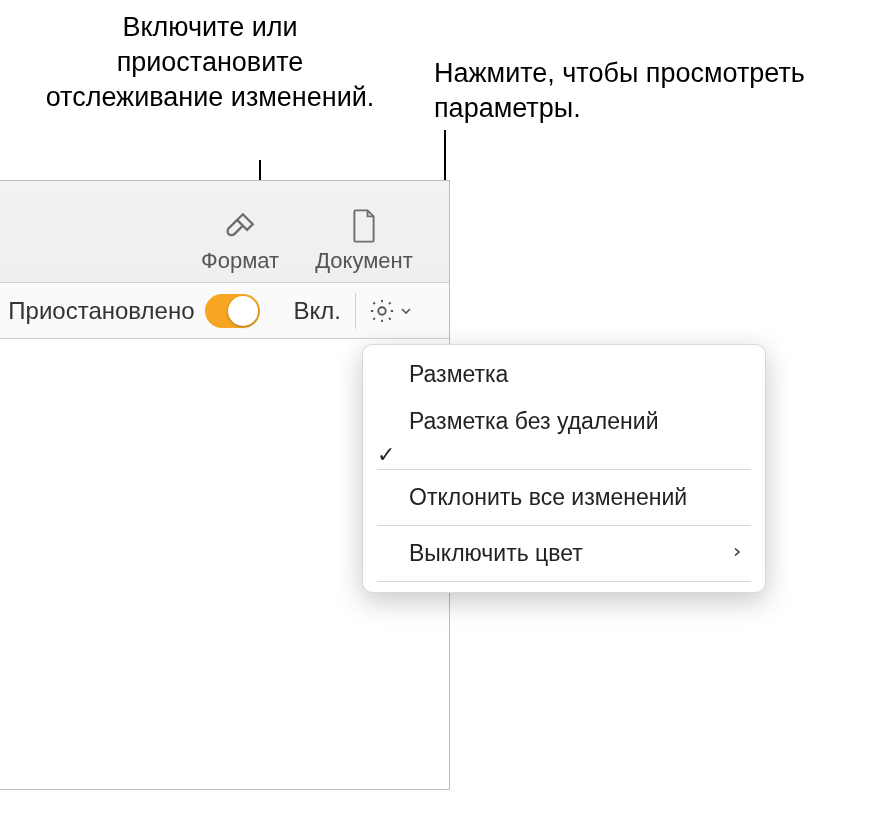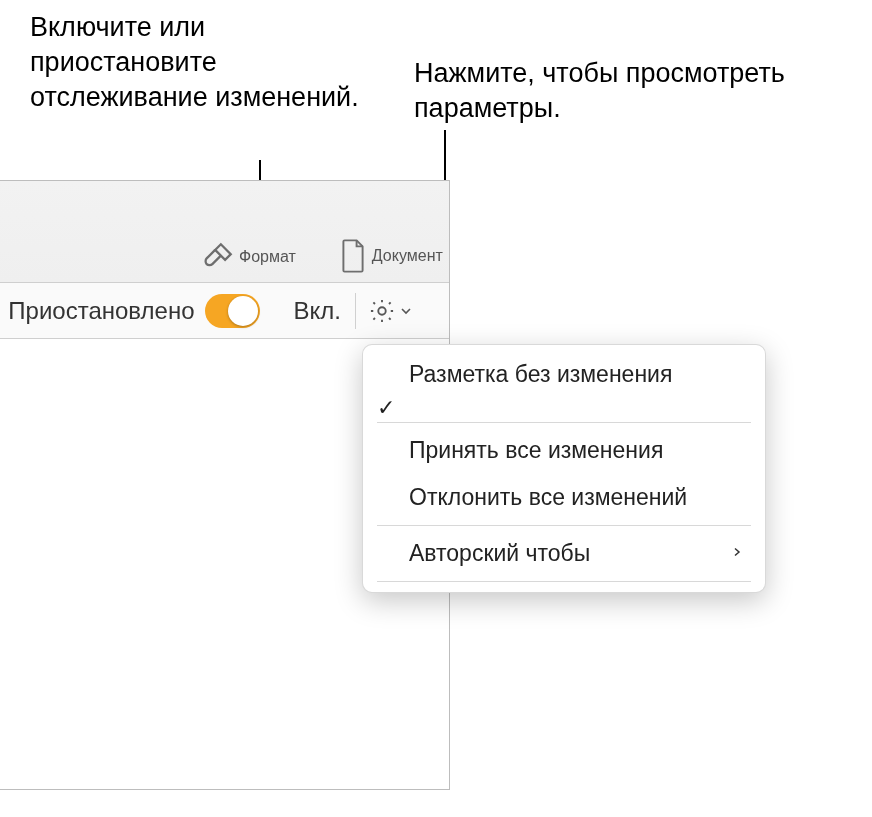--- a/index.html
+++ b/index.html
@@ -15,25 +15,25 @@
       position: absolute;
       font-size: 27px;
       color: #000;
       line-height: 1.3;
       text-align: center;
     }
     .callout-left {
       top: 10px;
       left: 30px;
       width: 360px;
-      text-align: left;
+      text-align: center;
     }
     .callout-right {
       top: 56px;
-      left: 414px;
+      left: 434px;
       width: 380px;
       text-align: left;
     }
     .leader-line {
       position: absolute;
       width: 2px;
       background: #000;
     }
     .leader1 { left: 259px; top: 160px; height: 140px; }
     .leader2 { left: 444px; top: 130px; height: 195px; }
@@ -51,24 +51,24 @@
       height: 102px;
       background: linear-gradient(#f2f2f2, #efefef);
       border-bottom: 1px solid #cfcfcf;
       display: flex;
       align-items: flex-end;
       padding: 0 10px 8px 10px;
       gap: 36px;
     }
     .toolbar-btn {
       display: flex;
-      flex-direction: row;
+      flex-direction: column;
       align-items: center;
       gap: 4px;
-      font-size: 16px;
+      font-size: 22px;
       color: #555;
     }
     .toolbar-btn svg { display: block; }
 
     .status-row {
       position: relative;
       border-bottom: 1px solid #cfcfcf;
       height: 56px;
       display: flex;
       align-items: center;
@@ -139,21 +139,21 @@
     .popup-sep {
       height: 1px;
       background: #d8d8d8;
       margin: 4px 14px;
     }
     .chevron-right {
       font-size: 20px;
       color: #333;
     }
     .format-group { margin-left: 200px; }
-    .doc-group { margin-left: 6px; }
+    .doc-group { }
   </style>
 </head>
 <body>
 
 <div class="callout callout-left">Включите или приостановите отслеживание изменений.</div>
 <div class="callout callout-right">Нажмите, чтобы просмотреть параметры.</div>
 <div class="leader-line leader1"></div>
 <div class="leader-line leader2"></div>
 
 <div class="app-window">
@@ -188,35 +188,35 @@
       </svg>
       <svg width="16" height="16" viewBox="0 0 24 24" fill="none" stroke="#575757" stroke-width="2.4">
         <path d="M6 9l6 6 6-6"></path>
       </svg>
     </div>
   </div>
 </div>
 
 <div class="popup">
   <div class="popup-item">
-    <span>Разметка без изменения</span>
+    <span>Разметка</span>
+  </div>
+  <div class="popup-item">
+    <span>Разметка без удалений</span>
   </div>
   <div class="popup-item">
     <span class="check">✓</span>
   </div>
   <div class="popup-sep"></div>
   <div class="popup-item">
-    <span>Принять все изменения</span>
-  </div>
-  <div class="popup-item">
     <span>Отклонить все изменений</span>
   </div>
   <div class="popup-sep"></div>
   <div class="popup-item">
-    <span>Авторский чтобы</span>
+    <span>Выключить цвет</span>
     <span class="chevron-right">
       <svg width="12" height="16" viewBox="0 0 24 24" fill="none" stroke="#333" stroke-width="3">
           <path d="M8 5l8 7-8 7"></path>
         </svg>
     </span>
   </div>
   <div class="popup-sep"></div>
 </div>
 
 </body></html>

